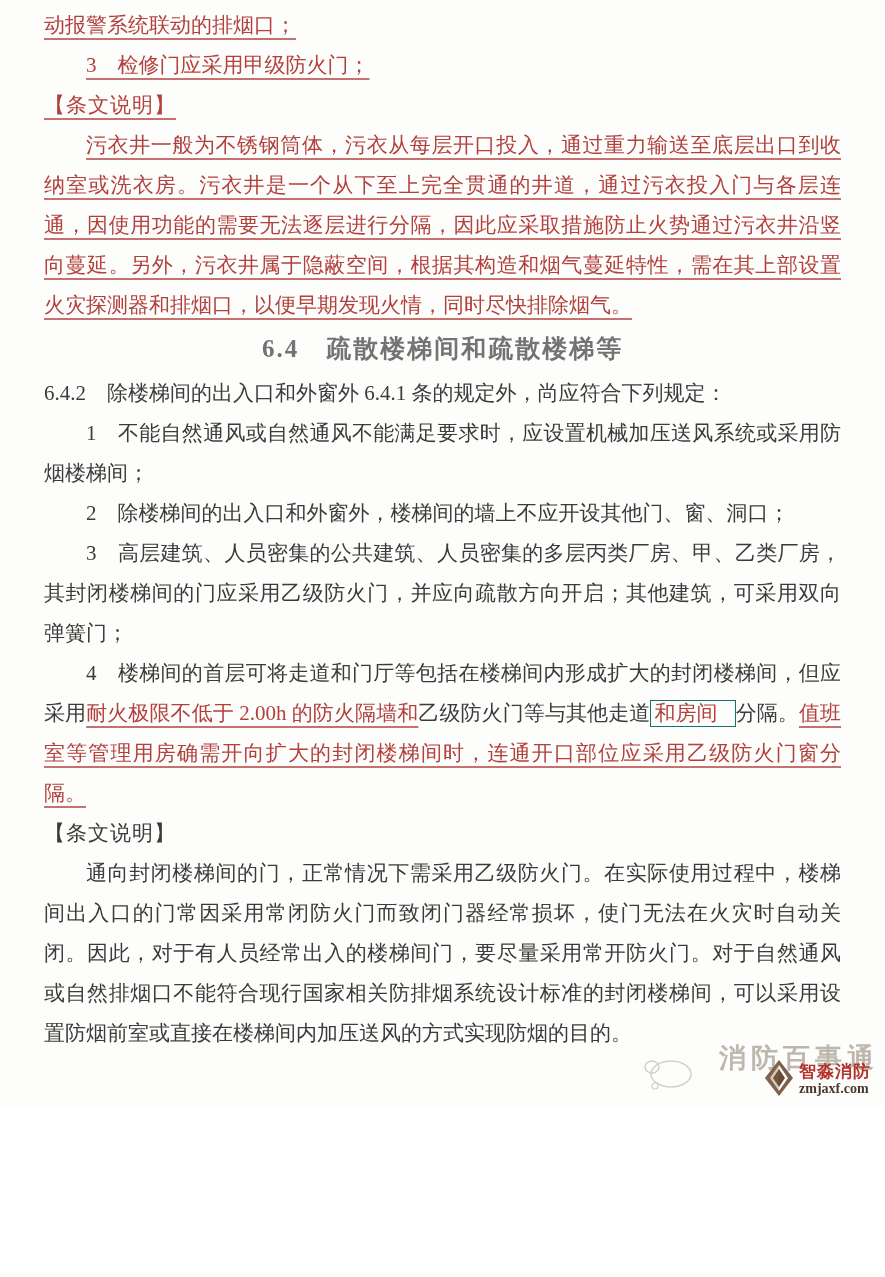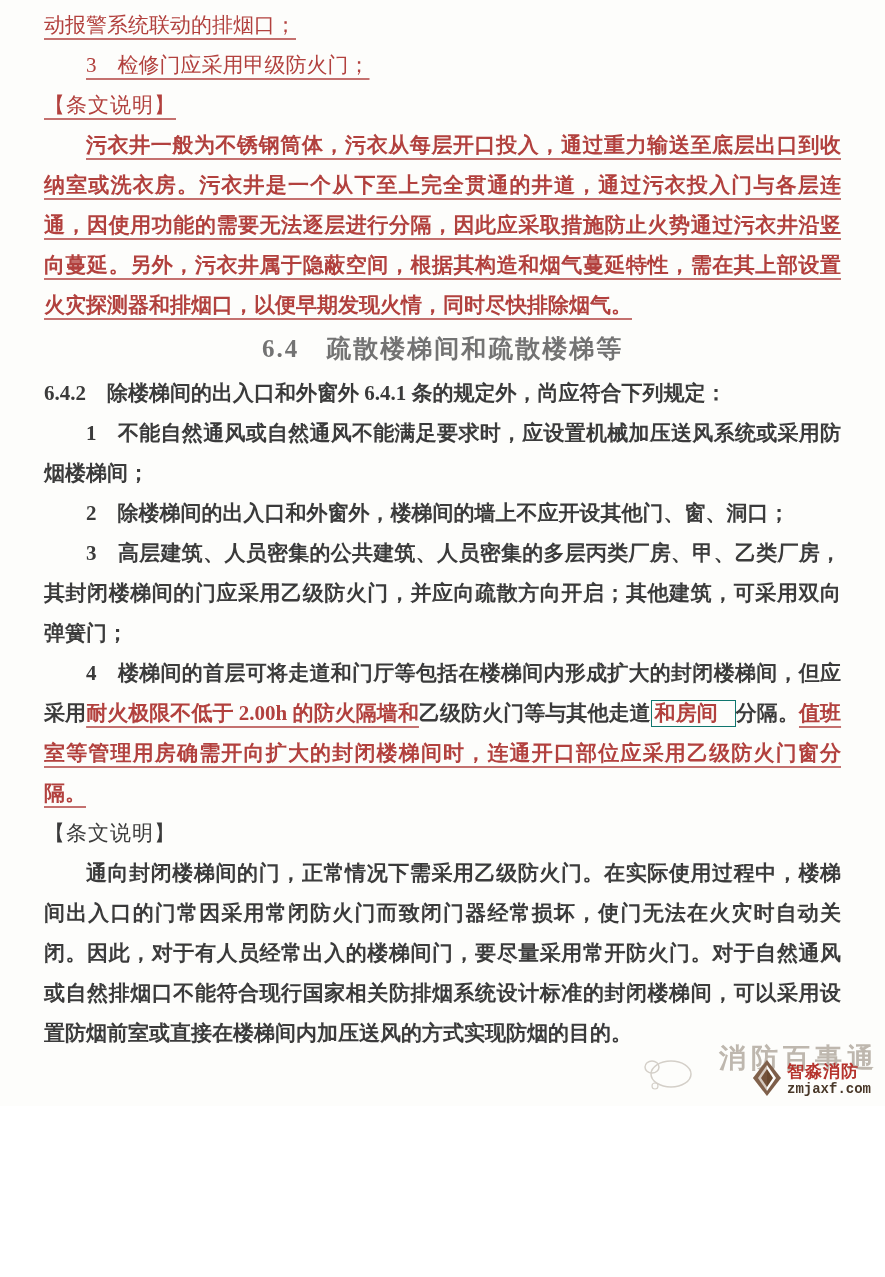--- a/index.html
+++ b/index.html
@@ -17,21 +17,21 @@
     overflow: hidden;
     font-family: "Liberation Serif", "DejaVu Serif", serif;
     color: #3b3b3b;
   }
   .t {
     margin: 0;
     font-size: 21px;
     line-height: 40px;
   }
   .indent { text-indent: 2em; }
-  .just { text-align: justify; font-weight: bold; }
+  .just { text-align: justify; }
   .ru {
     color: #b2413e;
     text-decoration: underline;
     text-decoration-color: #c4716f;
     text-decoration-thickness: 1.5px;
     text-underline-offset: 6px;
   }
   .red-plain { color: #b2413e; }
   .boxed {
     border: 1px solid #0f766e;
@@ -91,21 +91,21 @@
     line-height: 18px;
     letter-spacing: 1px;
     font-family: "Liberation Sans", sans-serif;
     white-space: nowrap;
   }
   .brand-url {
     color: #493829;
     font-weight: bold;
     font-size: 14px;
     line-height: 16px;
-    font-family: Liberation Mono, monospace;
+    font-family: Liberation Serif, serif;
     white-space: nowrap;
   }
 </style>
 </head>
 <body>
 
 <div class="page">
 
   <p class="t ru">动报警系统联动的排烟口；</p>
 

